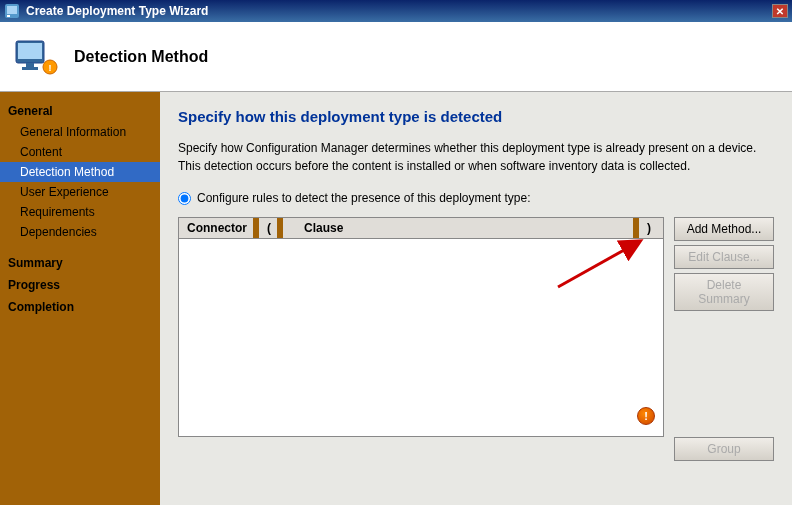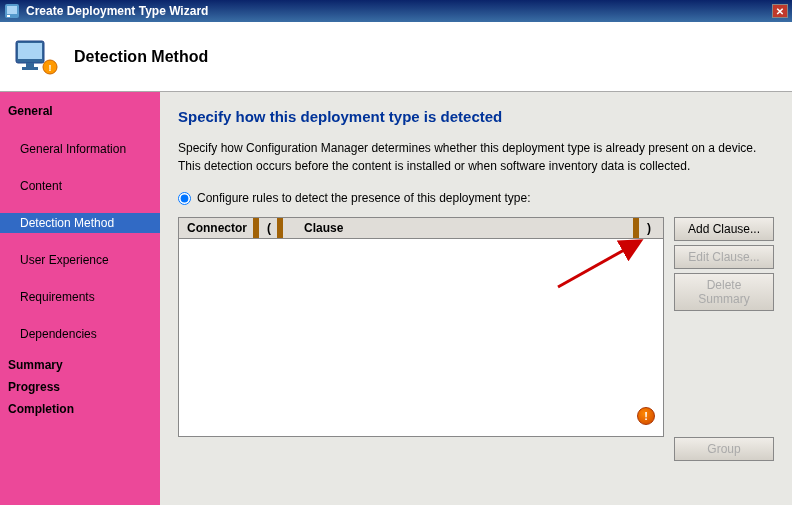--- a/index.html
+++ b/index.html
@@ -70,37 +70,36 @@
     
     .main-layout {
       display: flex;
       height: calc(505px - 22px - 70px);
       background: #d4d0c8;
     }
 
     
     .sidebar {
       width: 160px;
-      background: #ec4899;
+      background: #a16207;
       padding: 8px 0;
       flex-shrink: 0;
     }
     .sidebar-group-label {
       font-size: 12px;
       font-weight: bold;
       color: #000;
       padding: 4px 8px;
       cursor: default;
     }
     .sidebar-item {
       padding: 3px 8px 3px 20px;
       font-size: 12px;
       color: #000;
       cursor: pointer;
-      margin-top: 17px;
     }
     .sidebar-item.active {
       background: #316ac5;
       color: white;
     }
 
     
     .content-area {
       flex: 1;
       background: #e8e8e4;
@@ -272,21 +271,21 @@
             <div class="table-col col-paren-open">(</div>
             <div class="table-col col-clause">Clause</div>
             <div class="table-col col-paren-close">)</div>
           </div>
           <div class="table-body">
             <div class="orange-icon">!</div>
           </div>
         </div>
 
         <div class="buttons-col">
-          <button class="btn">Add Clause...</button>
+          <button class="btn">Add Method...</button>
           <button class="btn disabled" disabled="">Edit Clause...</button>
           <button class="btn disabled" disabled="">Delete Summary</button>
         </div>
       </div>
 
       <div style="display:flex;">
         <div style="flex:1;"></div>
         <button class="btn disabled" disabled="" style="width:100px; margin-right:0;">Group</button>
         <div style="width:0;"></div>
       </div>

